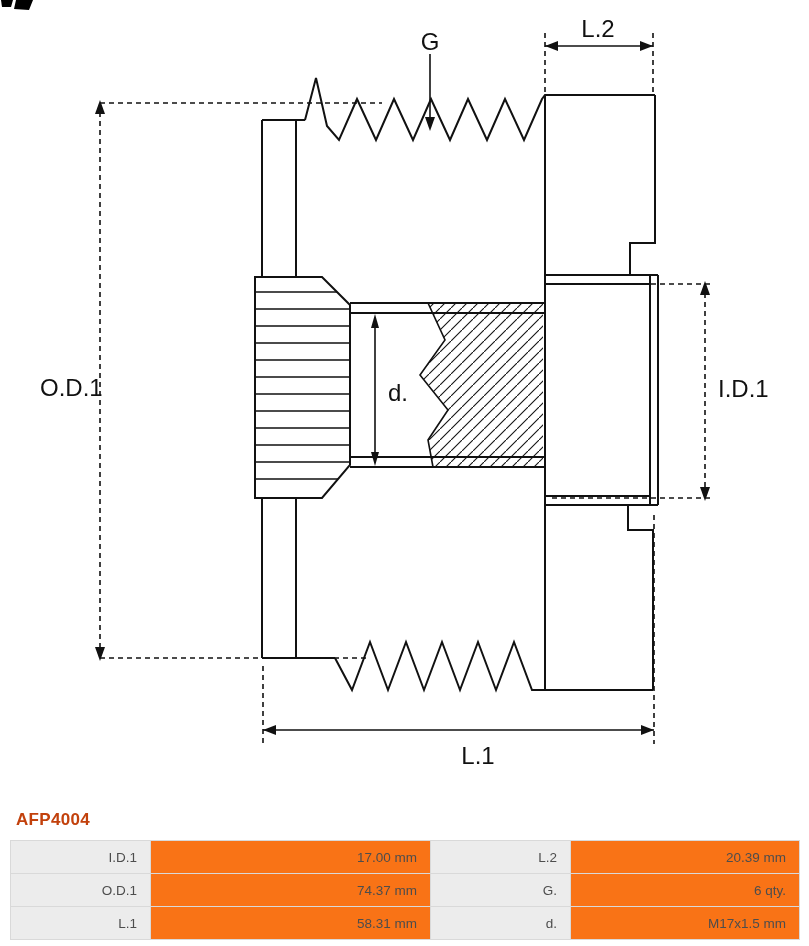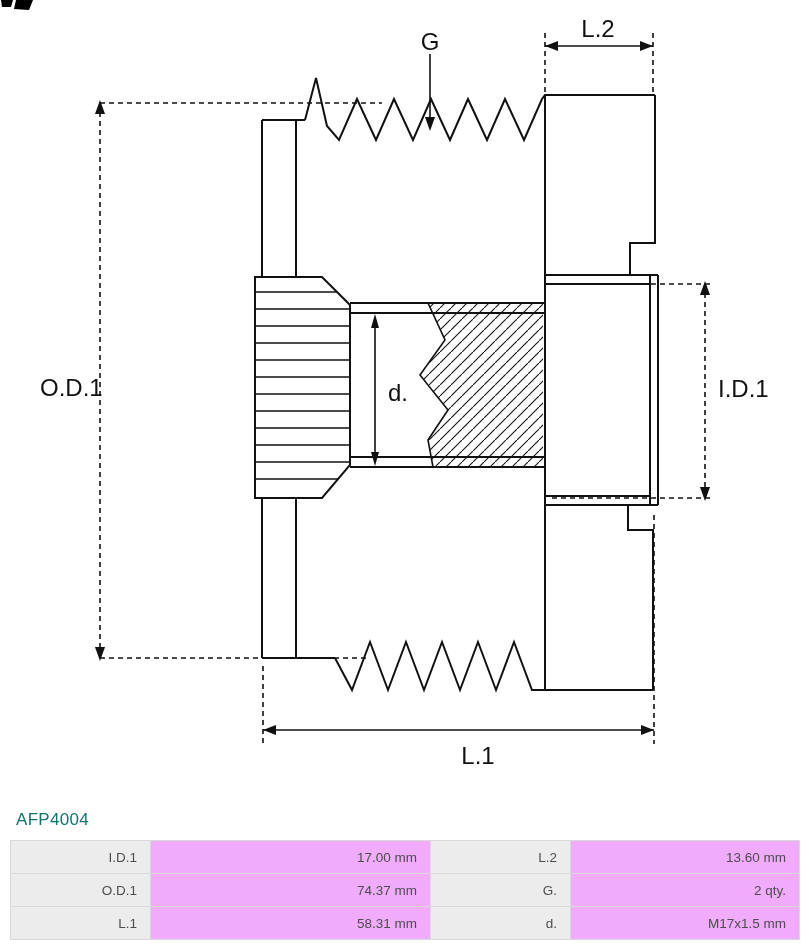--- a/index.html
+++ b/index.html
@@ -6,30 +6,30 @@
   body{
     width:809px;height:946px;background:#ffffff;
     font-family:"Liberation Sans", sans-serif;
     position:relative;overflow:hidden;
   }
   .page{position:absolute;inset:0;}
   .drawing{position:absolute;left:0;top:0;}
   .logo-frag{position:absolute;left:0;top:0;}
   .product-code{
     position:absolute;left:16px;top:810px;
-    color:#0f766e;font-weight:normal;font-size:17px;letter-spacing:0.3px;text-align:center;
+    color:#c2410c;font-weight:bold;font-size:17px;letter-spacing:0.3px;text-align:center;
   }
   table.spec-table{
     position:absolute;left:10px;top:840px;width:789px;
     border-collapse:collapse;font-size:13.5px;color:#4d4d4d;
     table-layout:fixed;
   }
   table.spec-table td{
     border:1px solid #d9d9d9;height:32px;
-    padding:0 13px 0 4px;text-align:right;background:#f0abfc;
+    padding:0 13px 0 4px;text-align:right;background:#f97316;
     overflow:hidden;white-space:nowrap;
   }
   table.spec-table td.key{background:#ececec;}
   col.c1{width:140px;} col.c2{width:280px;} col.c3{width:140px;} col.c4{width:229px;}
   svg text{font-family:"Liberation Sans", sans-serif;fill:#111;}
 </style>
 </head>
 <body>
 
 <div class="page">
@@ -134,27 +134,27 @@
         <col class="c1">
         <col class="c2">
         <col class="c3">
         <col class="c4">
       </colgroup>
     <tbody>
       <tr>
         <td class="key">I.D.1</td>
         <td class="val">17.00 mm</td>
         <td class="key">L.2</td>
-        <td class="val">13.60 mm</td>
+        <td class="val">20.39 mm</td>
       </tr>
       <tr>
         <td class="key">O.D.1</td>
         <td class="val">74.37 mm</td>
         <td class="key">G.</td>
-        <td class="val">2 qty.</td>
+        <td class="val">6 qty.</td>
       </tr>
       <tr>
         <td class="key">L.1</td>
         <td class="val">58.31 mm</td>
         <td class="key">d.</td>
         <td class="val">M17x1.5 mm</td>
       </tr>
     </tbody>
   </table>
 

